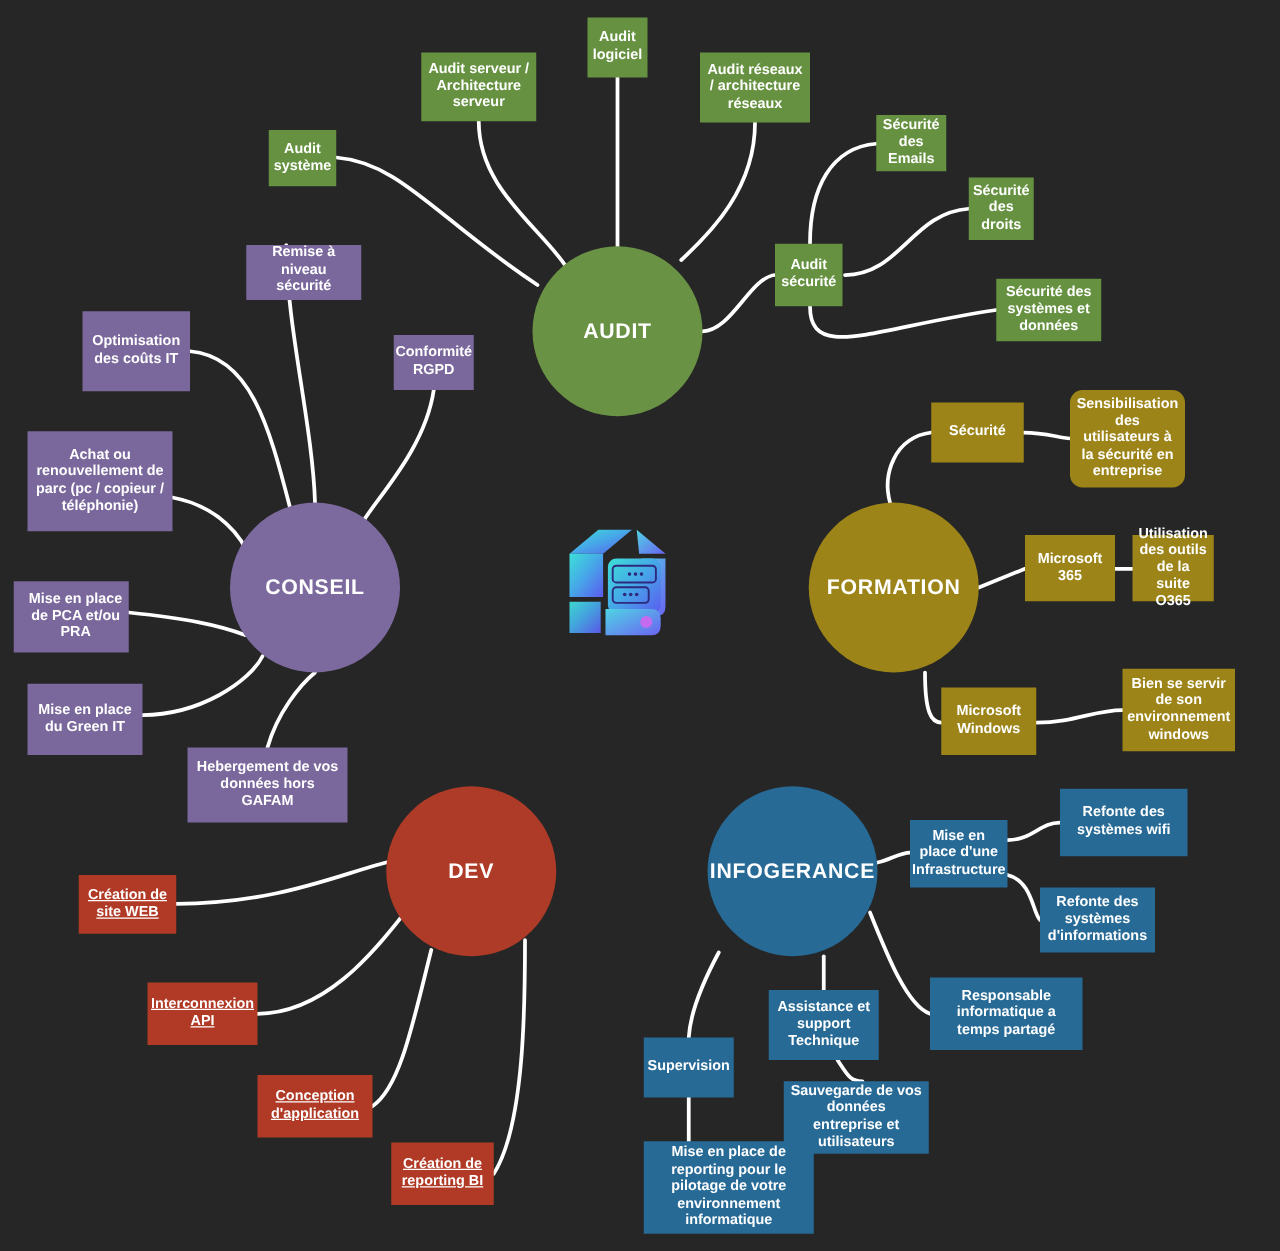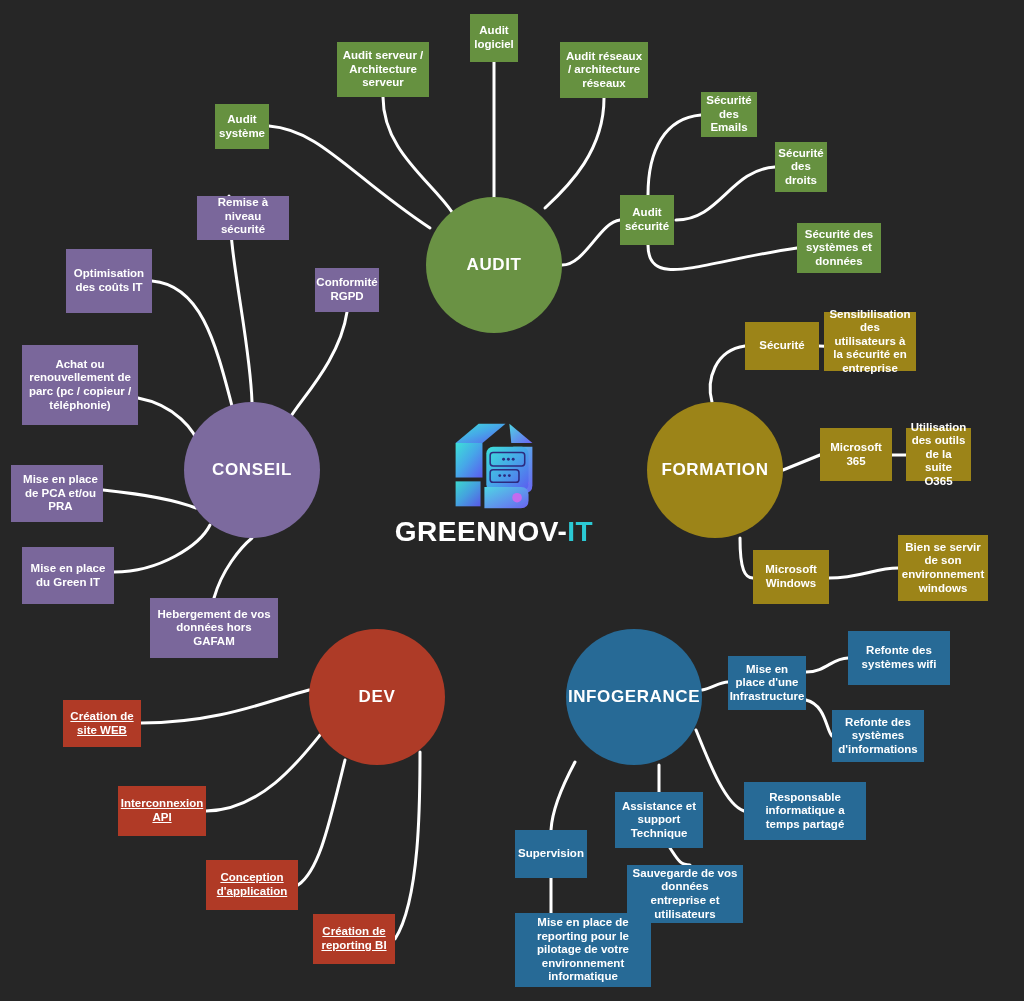--- a/index.html
+++ b/index.html
@@ -173,21 +173,21 @@
       </div>
       <div class="node leaf l-purple" style="left: 22px; top: 547px; width: 92px; height: 57px;">
         <span>Mise en place du Green IT</span>
       </div>
       <div class="node leaf l-purple" style="left: 150px; top: 598px; width: 128px; height: 60px;">
         <span>Hebergement de vos données hors GAFAM</span>
       </div>
       <div class="node leaf l-gold" style="left: 745px; top: 322px; width: 74px; height: 48px;">
         <span>Sécurité</span>
       </div>
-      <div class="node leaf l-gold" style="left: 824px; top: 312px; width: 92px; height: 59px;">
+      <div class="node leaf l-gold" style="left: 856px; top: 312px; width: 92px; height: 78px; border-radius: 10px;">
         <span>Sensibilisation des utilisateurs à la sécurité en entreprise</span>
       </div>
       <div class="node leaf l-gold" style="left: 820px; top: 428px; width: 72px; height: 53px;">
         <span>Microsoft 365</span>
       </div>
       <div class="node leaf l-gold" style="left: 906px; top: 428px; width: 65px; height: 53px;">
         <span>Utilisation des outils de la suite O365</span>
       </div>
       <div class="node leaf l-gold" style="left: 753px; top: 550px; width: 76px; height: 54px;">
         <span>Microsoft Windows</span>
@@ -262,18 +262,15 @@
       <circle cx="65" cy="43" r="1.5" fill="#2D2A7E"></circle>
       <circle cx="70" cy="43" r="1.5" fill="#2D2A7E"></circle>
       <rect x="46" y="54" width="30" height="13" rx="3" fill="none" stroke="#2D2A7E" stroke-width="1.6"></rect>
       <circle cx="56" cy="60" r="1.5" fill="#2D2A7E"></circle>
       <circle cx="61" cy="60" r="1.5" fill="#2D2A7E"></circle>
       <circle cx="66" cy="60" r="1.5" fill="#2D2A7E"></circle>
 
       <path d="M40 72 L78 72 Q86 72 86 80 L86 86 Q86 94 78 94 L40 94 Z" fill="url(#lg2)"></path>
       <circle cx="74" cy="83" r="5" fill="#C46BEF"></circle>
     </svg>
-    <div id="logo-text">
-      <span>GREENNOV-</span><span class="accent">IT</span>
-    </div>
   </div>
 
 </div>
 
 </body></html>

